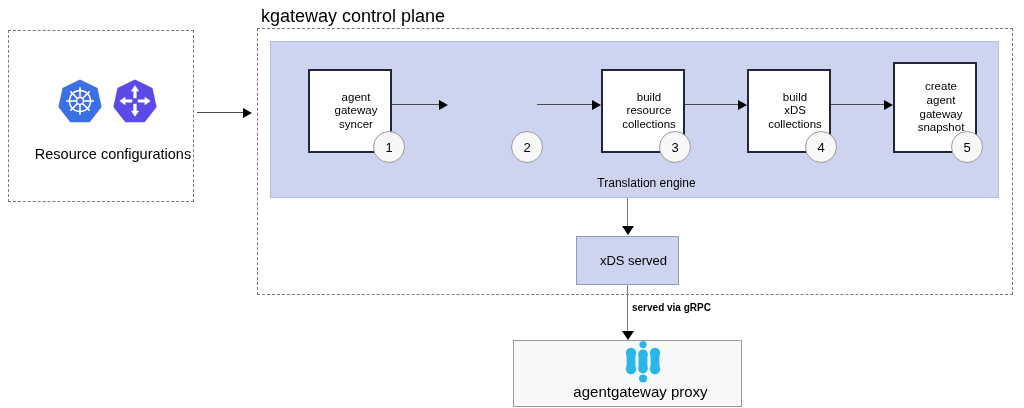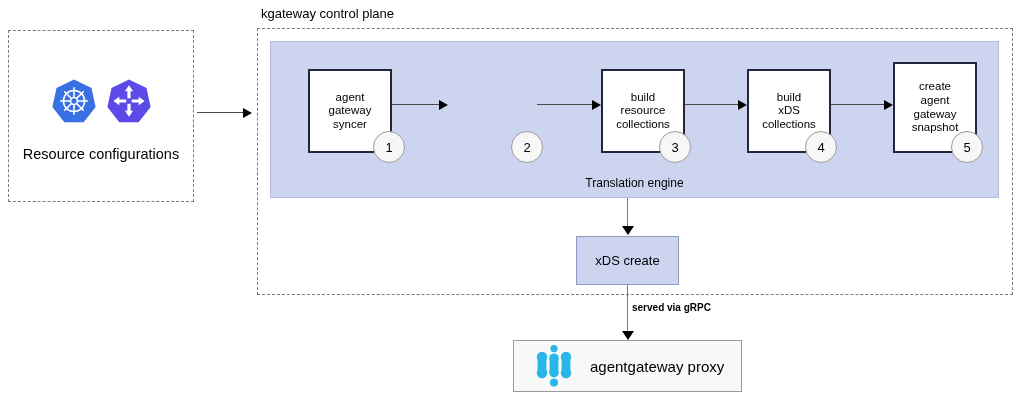--- a/index.html
+++ b/index.html
@@ -5,30 +5,30 @@
   html,body{margin:0;padding:0;background:#ffffff;}
   body{
     width:1024px;height:408px;
     font-family:"Liberation Sans", sans-serif;
     color:#000000;
     -webkit-font-smoothing:antialiased;
   }
   #canvas{position:relative;width:1024px;height:408px;overflow:hidden;background:#fff;}
 
   
-  .abs{position:absolute;box-sizing:border-box;}
+  .abs{position:absolute;box-sizing:border-box;padding-left:12px;}
 
   
   .dashed-box{
     border:1.6px dashed #7b7b7b;
     background:transparent;
   }
   .group-label{
     position:absolute;
-    font-size:13px;
+    font-size:18px;
     color:#000;
     white-space:nowrap;
     line-height:1;
   }
 
   
   .engine-panel{
     background:#ccd4f0;
     border:1px solid #b3bde3;
   }
@@ -233,28 +233,28 @@
 snapshot</span>
   </div>
   <div class="step-badge" style="left:951px;top:131px;">
     <span>5</span>
   </div>
 
   <div class="v-line" style="left:627px;top:198px;height:29px;"></div>
   <div class="arrow-d" style="left:621.5px;top:226px;"></div>
 
   <div class="abs xds-box" style="left:576px;top:236px;width:103px;height:49px;">
-    <span>xDS create</span>
+    <span>xDS served</span>
   </div>
 
   <div class="v-line" style="left:627px;top:285px;height:48px;"></div>
   <div class="arrow-d" style="left:621.5px;top:331px;"></div>
   <span class="edge-label" style="left:632px;top:303px;">served via gRPC</span>
 
-  <div class="abs proxy-box" style="left:513px;top:340px;width:229px;height:52px;">
+  <div class="abs proxy-box" style="left:513px;top:340px;width:229px;height:67px;flex-direction:column;">
     <span style="line-height:0;margin-left:18px;">
       <svg width="44" height="42" viewBox="0 0 110 105">
         <g fill="#29b6e8">
 
           <rect x="14" y="22" width="22" height="56" rx="11"></rect>
           <circle cx="25" cy="30" r="13"></circle>
           <circle cx="25" cy="70" r="13"></circle>
 
           <rect x="44" y="26" width="22" height="50" rx="11"></rect>
           <circle cx="55" cy="33" r="12"></circle>

